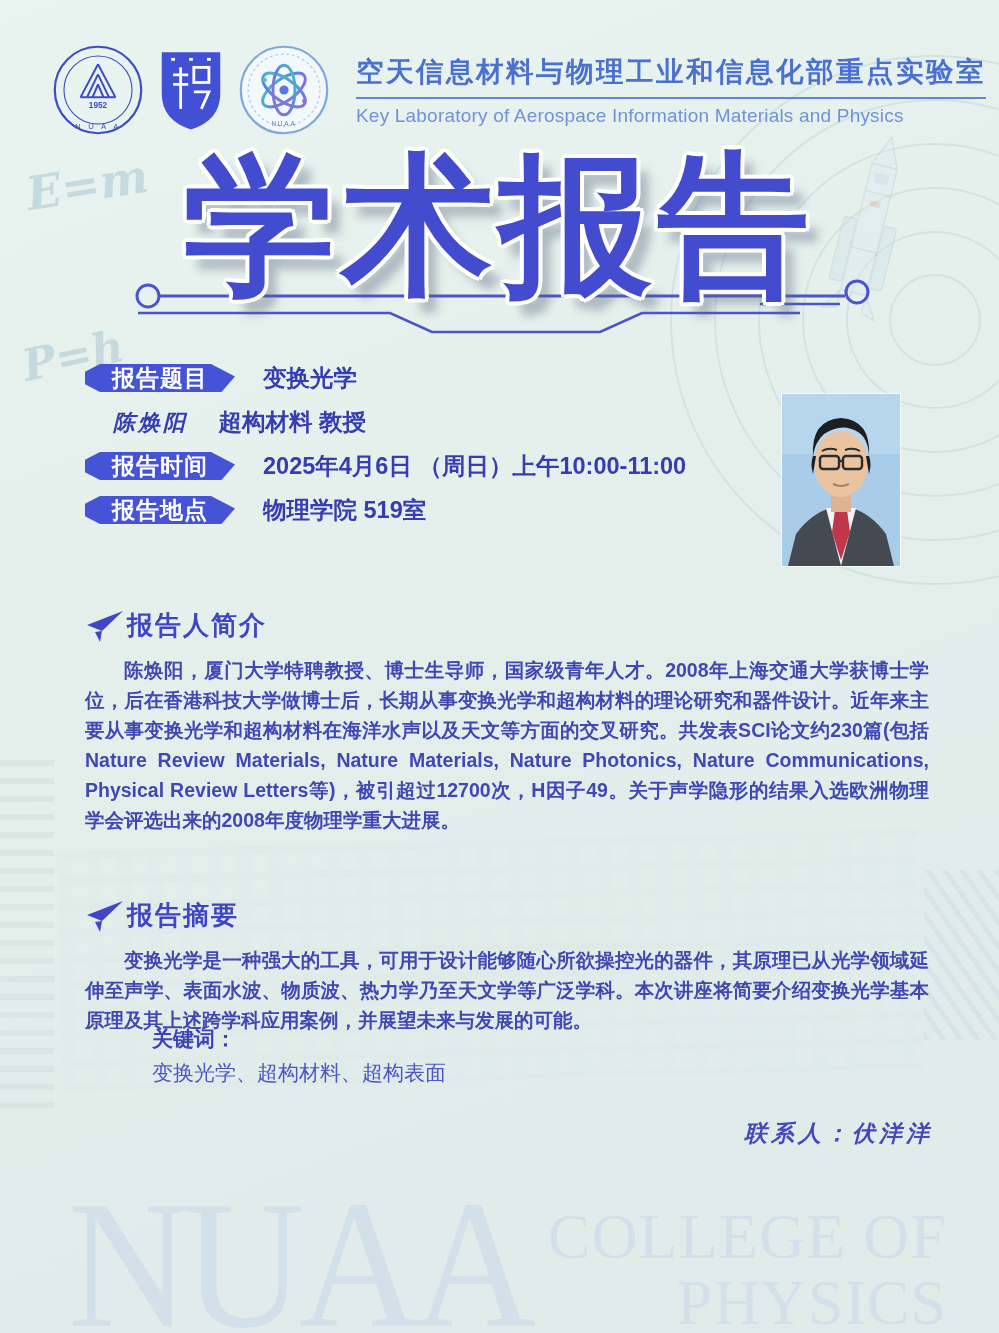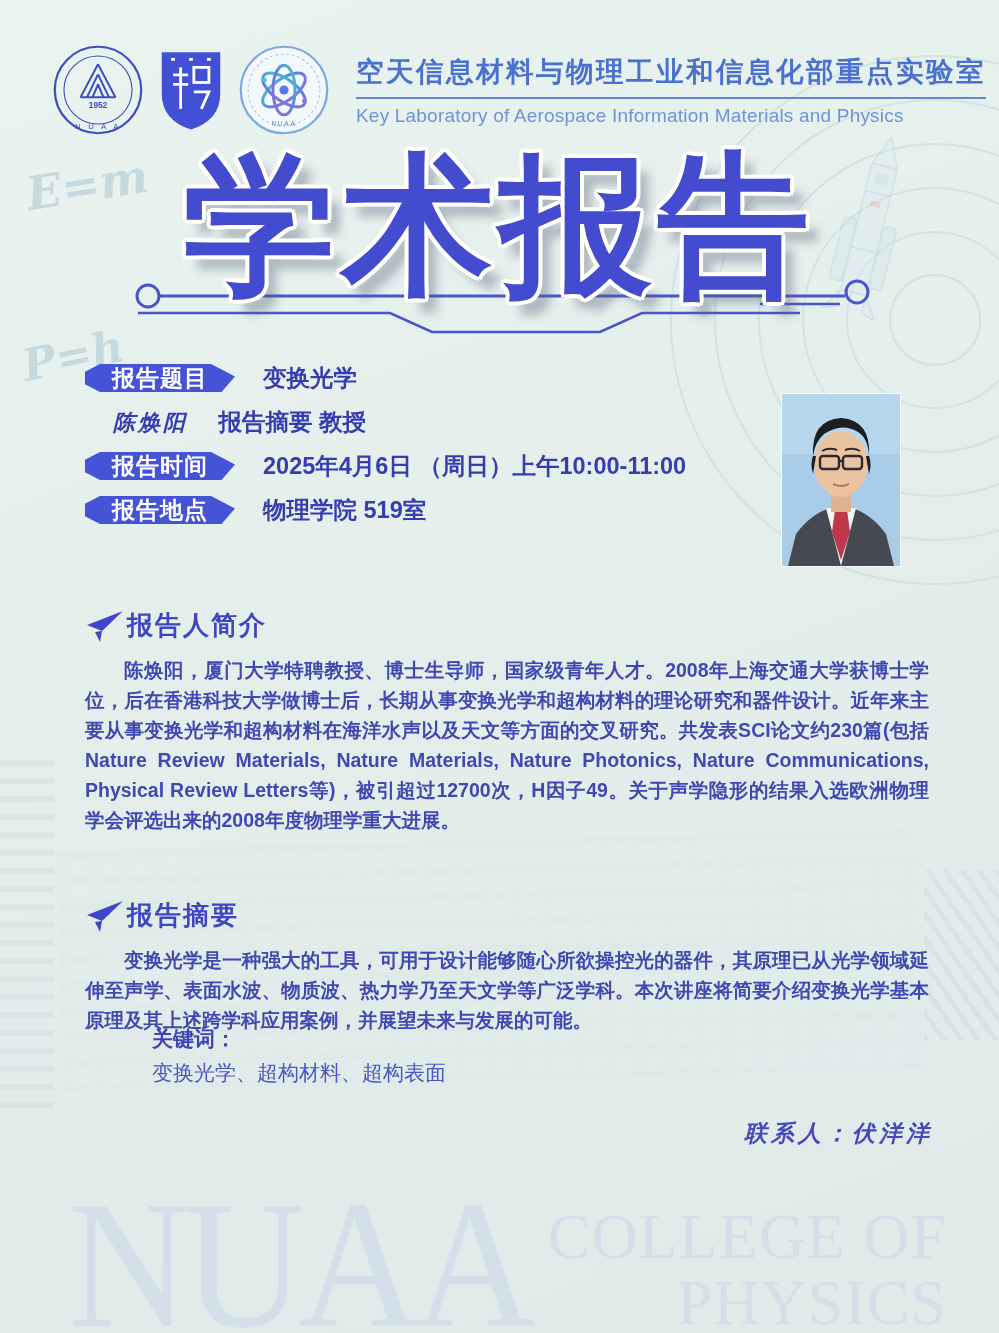--- a/index.html
+++ b/index.html
@@ -191,21 +191,21 @@
   <div class="big-title">学术报告</div>
 
   <div class="info">
     <div class="info-row">
       <div class="badge">报告题目</div>
       <div class="info-value">变换光学</div>
     </div>
     <div class="info-row">
       <div class="info-value">
         <span class="script">陈焕阳</span>
-        <span class="affil">报告摘要 教授</span>
+        <span class="affil">超构材料 教授</span>
       </div>
     </div>
     <div class="info-row">
       <div class="badge">报告时间</div>
       <div class="info-value">2025年4月6日 （周日）上午10:00-11:00</div>
     </div>
     <div class="info-row">
       <div class="badge">报告地点</div>
       <div class="info-value">物理学院 519室</div>
     </div>

